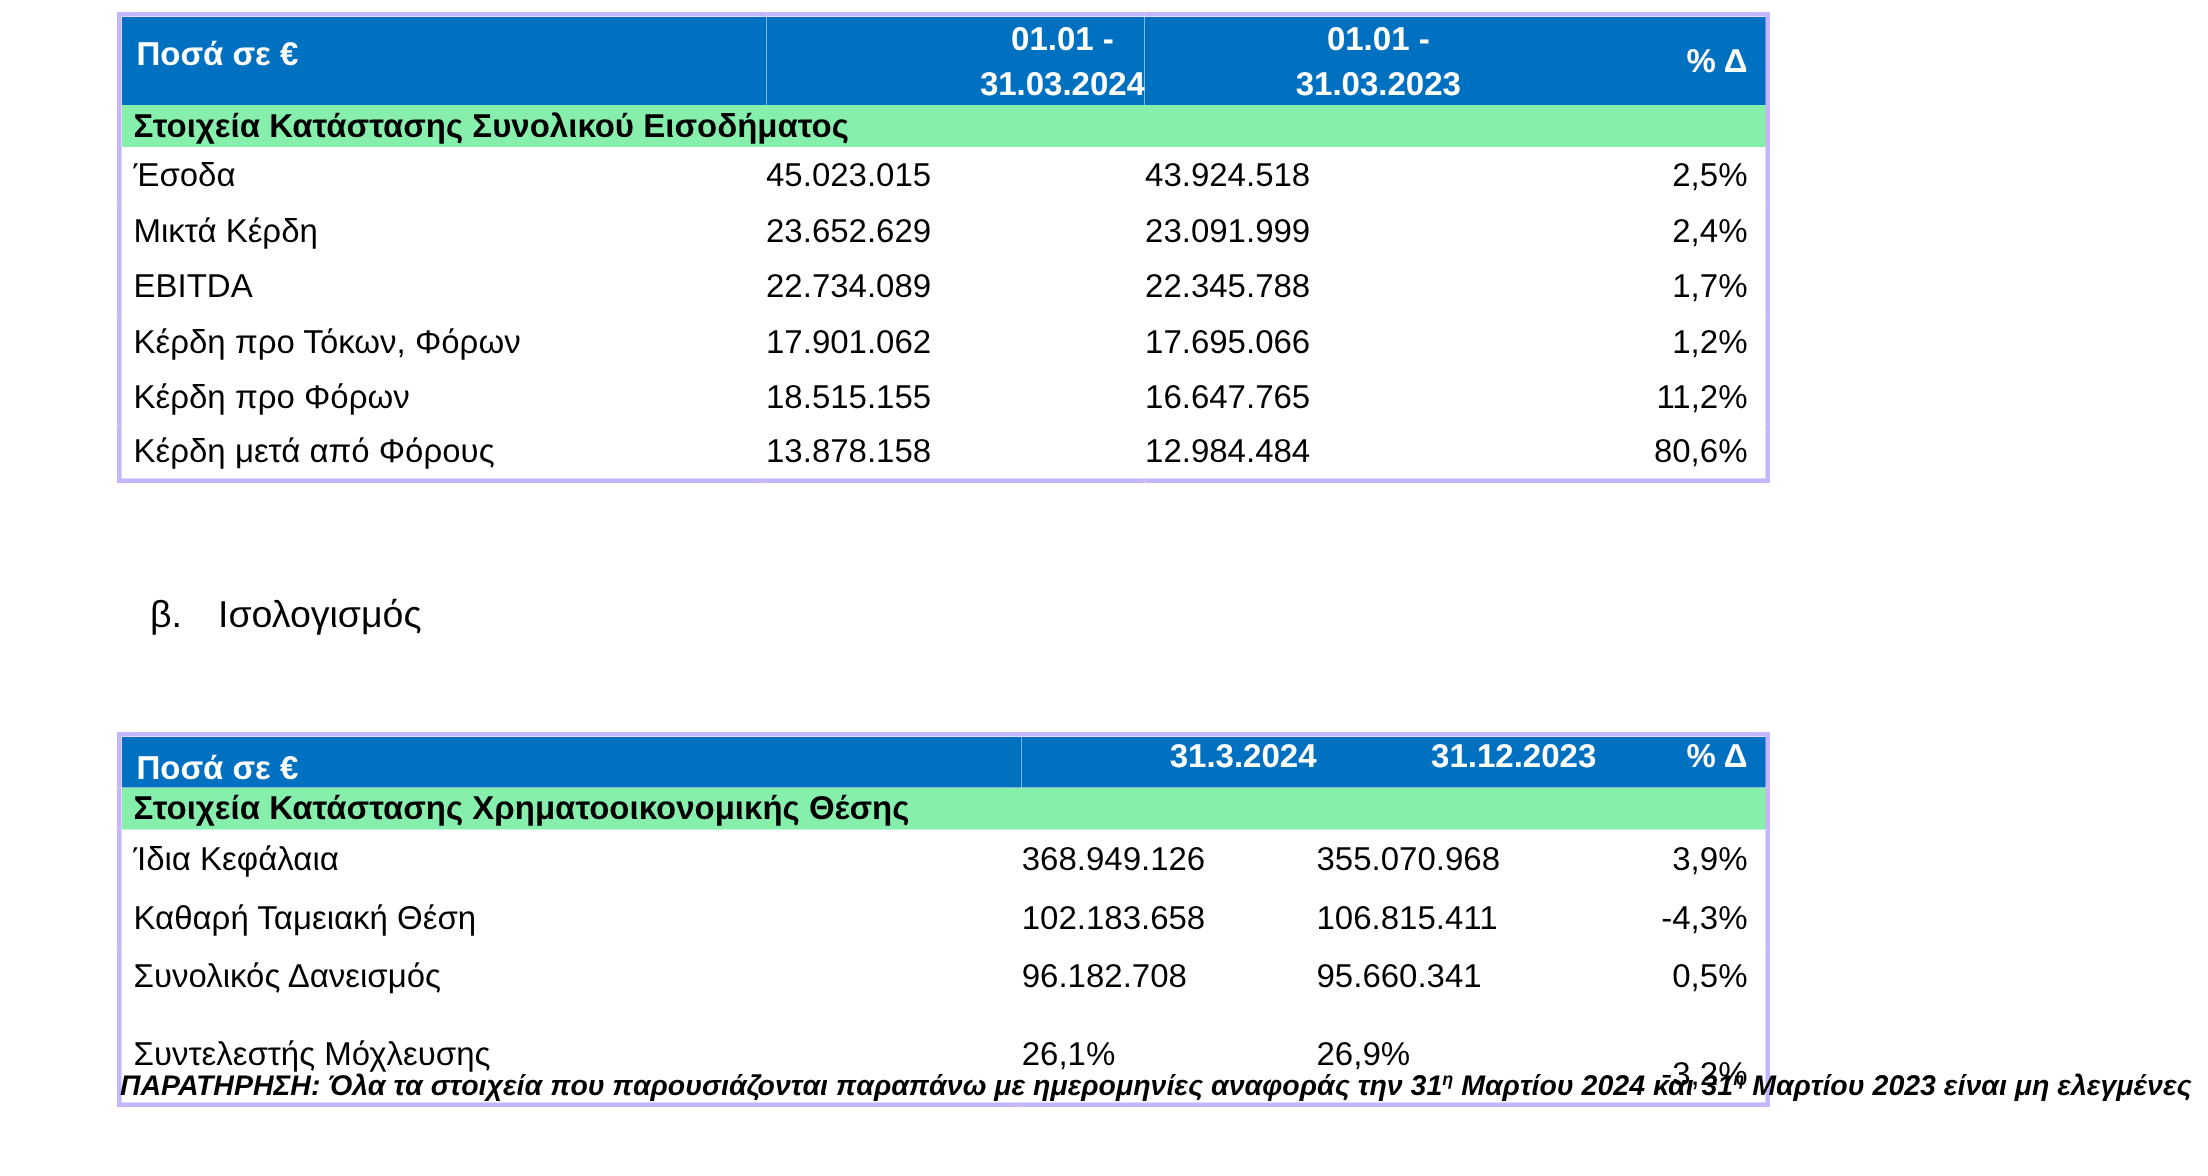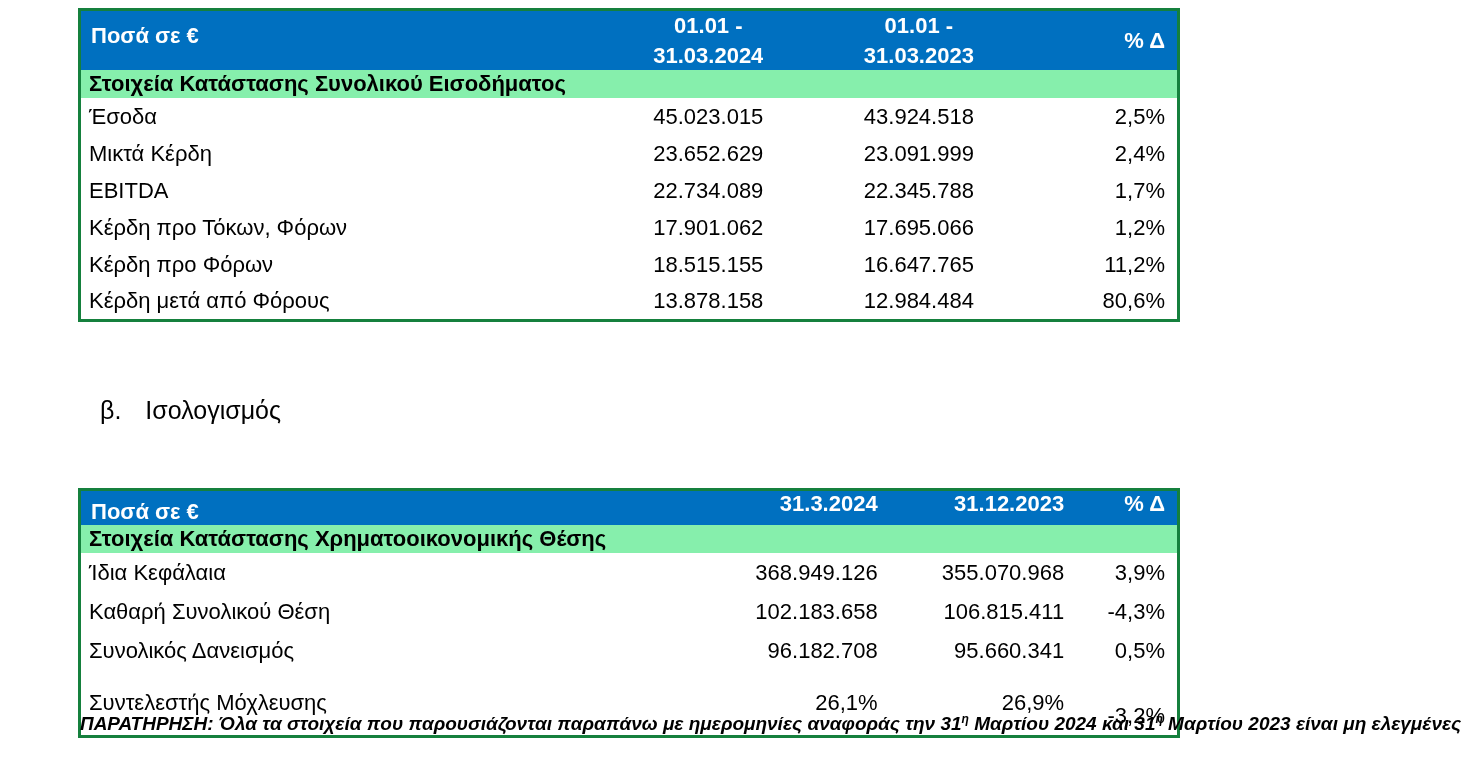--- a/index.html
+++ b/index.html
@@ -14,21 +14,21 @@
     font-family: "Liberation Sans", "DejaVu Sans", sans-serif;
     color: #000000;
     overflow: hidden;
   }
 
   
   .fin-table {
     border-collapse: collapse;
     table-layout: fixed;
     width: 1102px;
-    border: 3px solid #15803d;
+    border: 3px solid #c4b5fd;
     background: #ffffff;
   }
   .fin-table td {
     overflow: hidden;
     white-space: nowrap;
     font-size: 22px;
     padding: 0;
   }
   .thead td {
     background: #0070C0;
@@ -39,21 +39,21 @@
     text-align: left;
     vertical-align: top;
   }
   .section-row td {
     background: #86efac;
     font-weight: bold;
     padding-left: 8px;
     vertical-align: middle;
   }
   .num {
-    text-align: right;
+    text-align: left;
   }
   .delta-col {
     text-align: right;
     padding-right: 12px !important;
   }
   .row-label {
     padding-left: 8px !important;
   }
 
   
@@ -194,21 +194,21 @@
     <tr class="section-row">
       <td colspan="4">Στοιχεία Κατάστασης Χρηματοοικονομικής Θέσης</td>
     </tr>
     <tr class="data-row">
       <td class="row-label">Ίδια Κεφάλαια</td>
       <td class="num">368.949.126</td>
       <td class="num">355.070.968</td>
       <td class="delta-col">3,9%</td>
     </tr>
     <tr class="data-row">
-      <td class="row-label">Καθαρή Συνολικού Θέση</td>
+      <td class="row-label">Καθαρή Ταμειακή Θέση</td>
       <td class="num">102.183.658</td>
       <td class="num">106.815.411</td>
       <td class="delta-col">-4,3%</td>
     </tr>
     <tr class="data-row">
       <td class="row-label">Συνολικός Δανεισμός</td>
       <td class="num">96.182.708</td>
       <td class="num">95.660.341</td>
       <td class="delta-col">0,5%</td>
     </tr>

